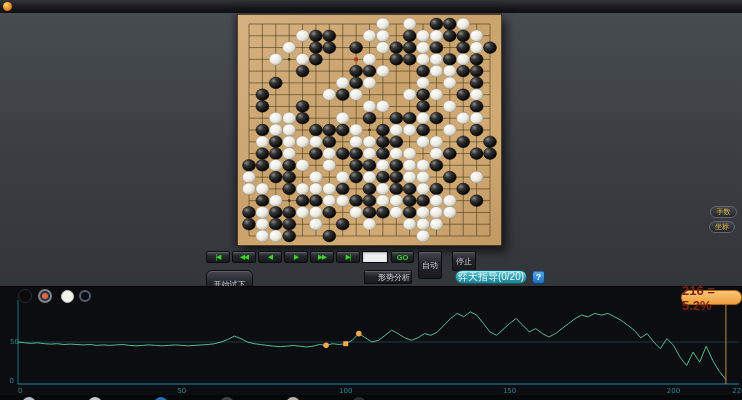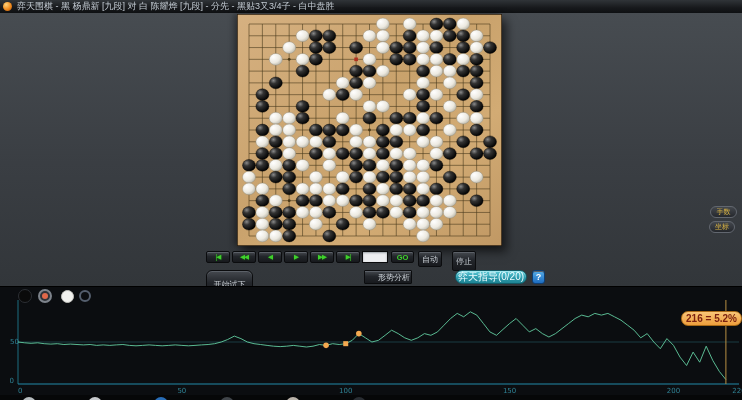--- a/index.html
+++ b/index.html
@@ -29,34 +29,33 @@
   #go-btn span{color:#3fd12c;font-weight:bold;font-size:7.5px;}
   #guide-btn{background:linear-gradient(#5ecbd8,#2d9cae 55%,#1f8494);border:1px solid #125a66;
     border-radius:7px;color:#eefcff;font-size:10px;box-shadow:inset 0 1px 0 #9fe6ee;}
   #help-btn{background:linear-gradient(#55aeea,#1d6cc0);border:1px solid #0e3e74;border-radius:3px;
     color:#fff;font-weight:bold;font-size:9px;}
   .pill{background:linear-gradient(#43474d,#25282d);border:1px solid #62676f;border-radius:6px;
     color:#d9b342;font-size:7px;display:flex;align-items:center;justify-content:center;box-sizing:border-box;}
   
   #graph-panel{left:0;top:286px;width:742px;height:109px;background:#0b0d10;border-top:1px solid #000;}
   .toggle{position:absolute;border-radius:50%;box-sizing:border-box;}
-  #win-tooltip{position:absolute;left:681px;top:24px;width:59px;height:13px;border-radius:7px;
+  #win-tooltip{position:absolute;left:681px;top:3px;width:59px;height:13px;border-radius:7px;
     background:linear-gradient(#f9c678,#ee9e3c);border:1px solid #a96a17;color:#7c2210;
-    font-size:10px;font-weight:bold;display:flex;align-items:center;justify-content:center;}
+    font-size:13px;font-weight:bold;display:flex;align-items:center;justify-content:center;}
   
   #taskbar{left:0;top:395px;width:742px;height:5px;background:#060708;overflow:hidden;}
   .tb-icon{position:absolute;top:2px;width:14px;height:14px;border-radius:50%;opacity:.85;}
   text{font-family:"DejaVu Sans",sans-serif;}
 </style>
 </head>
 <body>
 
 <div id="titlebar" class="abs">
   <div id="app-icon" class="abs"></div>
-  <div id="window-title" class="abs">弈天围棋 - 黑 杨鼎新 [九段] 对 白 陈耀烨 [九段] - 分先 - 黑贴3又3/4子 - 白中盘胜</div>
 </div>
 
 <div id="main" class="abs"></div>
 
 <div id="board" class="abs">
   <svg id="board-svg" width="265" height="232" viewBox="0 0 265 232">
     <defs>
       <linearGradient id="wood" x1="0" y1="0" x2="1" y2="1">
         <stop offset="0" stop-color="#d6b181"></stop>
           <stop offset="0.45" stop-color="#c9a26c"></stop>
@@ -340,21 +339,21 @@
     <g id="marker-g">
         <rect x="117.31111111111112" y="43.53333333333334" width="3.6" height="3.6" fill="#b03020"></rect>
       </g>
   </svg>
 </div>
 
 <input id="move-input" class="abs" style="left: 362px; top: 251px; width: 26px; height: 12px;" placeholder="">
 <div id="go-btn" class="btn abs" style="left:391px;top:251px;width:23px;height:12px;">
     <span>GO</span>
   </div>
-<div class="btn abs" style="left:418px;top:251px;width:24px;height:16px;">自动</div>
+<div class="btn abs" style="left:418px;top:251px;width:24px;height:28px;">自动</div>
 <div class="btn abs" style="left:452px;top:251px;width:24px;height:20px;">停止</div>
 
 <div class="btn abs" style="left:206px;top:270px;width:47px;height:28px;border-radius:6px;">开始试下</div>
 <div class="btn abs" style="left:364px;top:270px;width:48px;height:14px;border-radius:1px;padding-left:12px;">形势分析</div>
 <div id="guide-btn" class="btn abs" style="left:455px;top:270px;width:72px;height:14px;">弈天指导(0/20)</div>
 <div id="help-btn" class="btn abs" style="left:532px;top:270px;width:13px;height:14px;">?</div>
 
 <div class="pill abs" style="left:710px;top:206px;width:27px;height:12px;">手数</div>
 <div class="pill abs" style="left:709px;top:221px;width:26px;height:12px;">坐标</div>
 

